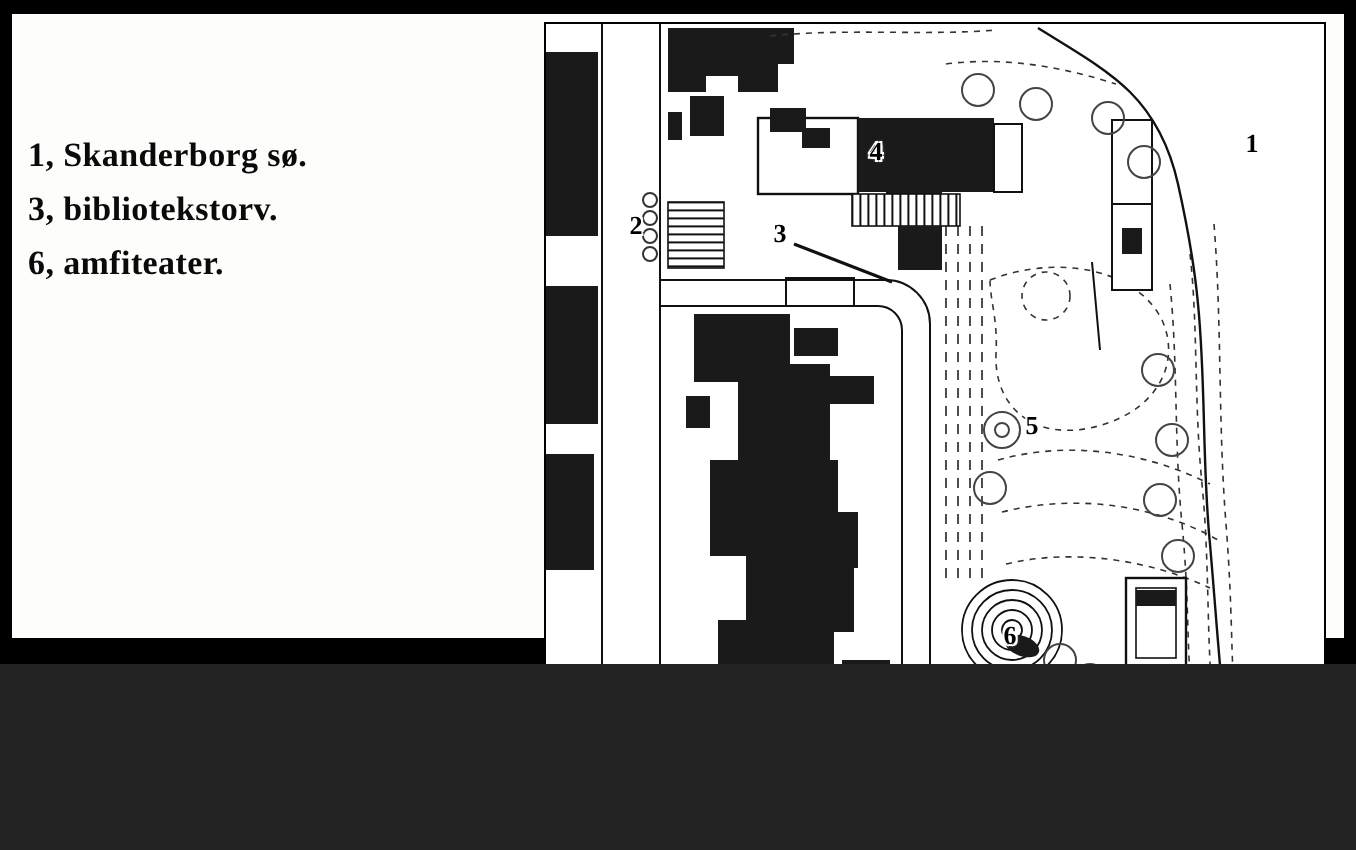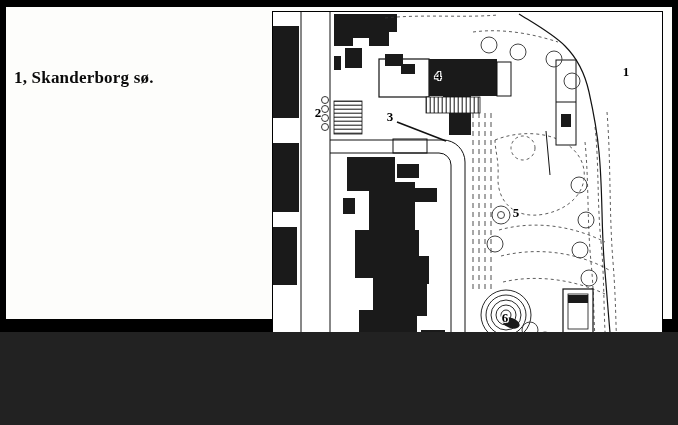--- a/index.html
+++ b/index.html
@@ -48,20 +48,22 @@
   }
 </style>
 </head>
 <body>
 
 <div class="stage">
   <div class="paper"></div>
 
   <div class="legend">
     <div class="legend-item">1, Skanderborg sø.</div>
+    <div class="legend-item">3, bibliotekstorv.</div>
+    <div class="legend-item">6, amfiteater.</div>
   </div>
 
   <div class="plan-frame">
     <svg width="389" height="396" viewBox="0 0 389 396">
       <defs>
         <pattern id="hatchV" width="4" height="6" patternUnits="userSpaceOnUse">
           <rect width="4" height="6" fill="#fff"></rect>
           <line x1="1.2" y1="0" x2="1.2" y2="6" stroke="#111" stroke-width="1"></line>
         </pattern>
         <pattern id="hatchH" width="6" height="4" patternUnits="userSpaceOnUse">

